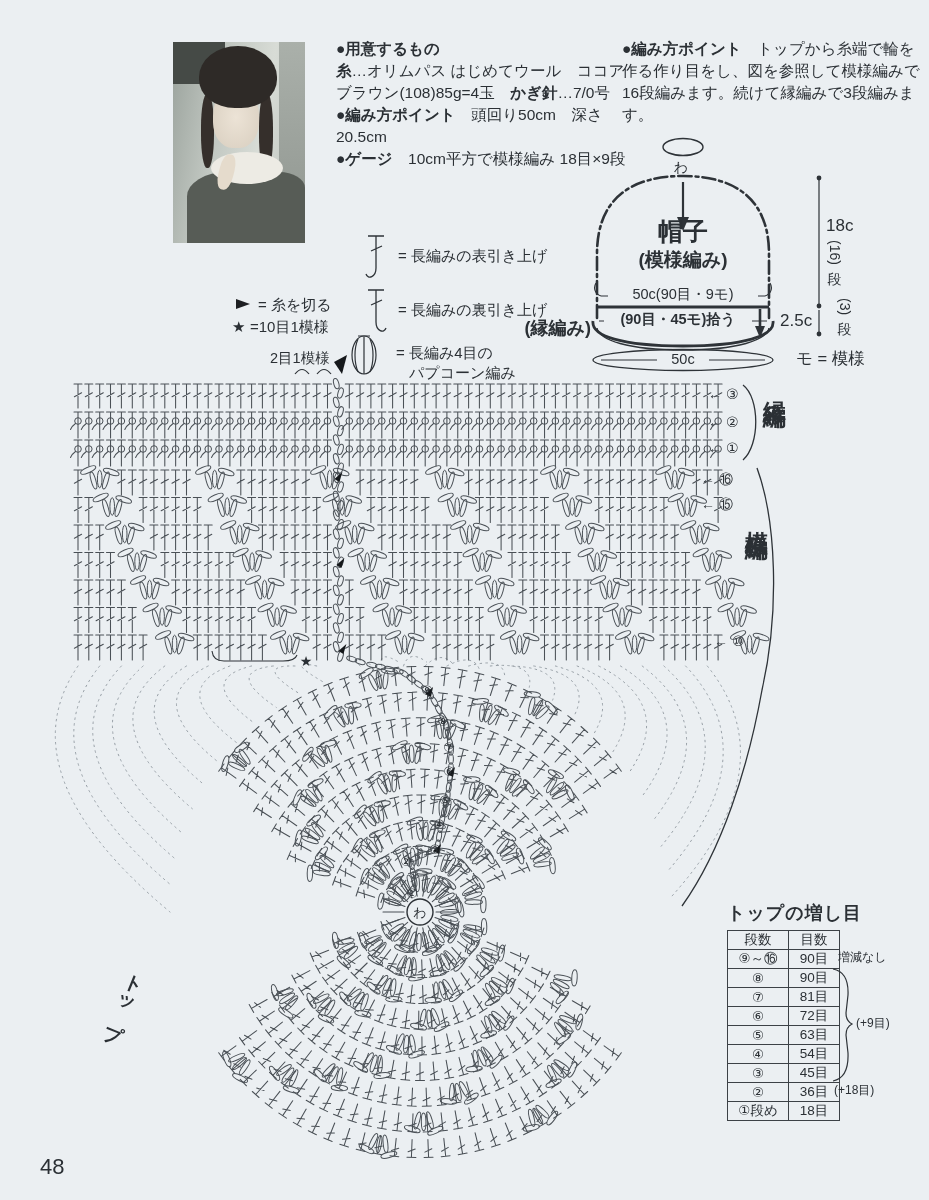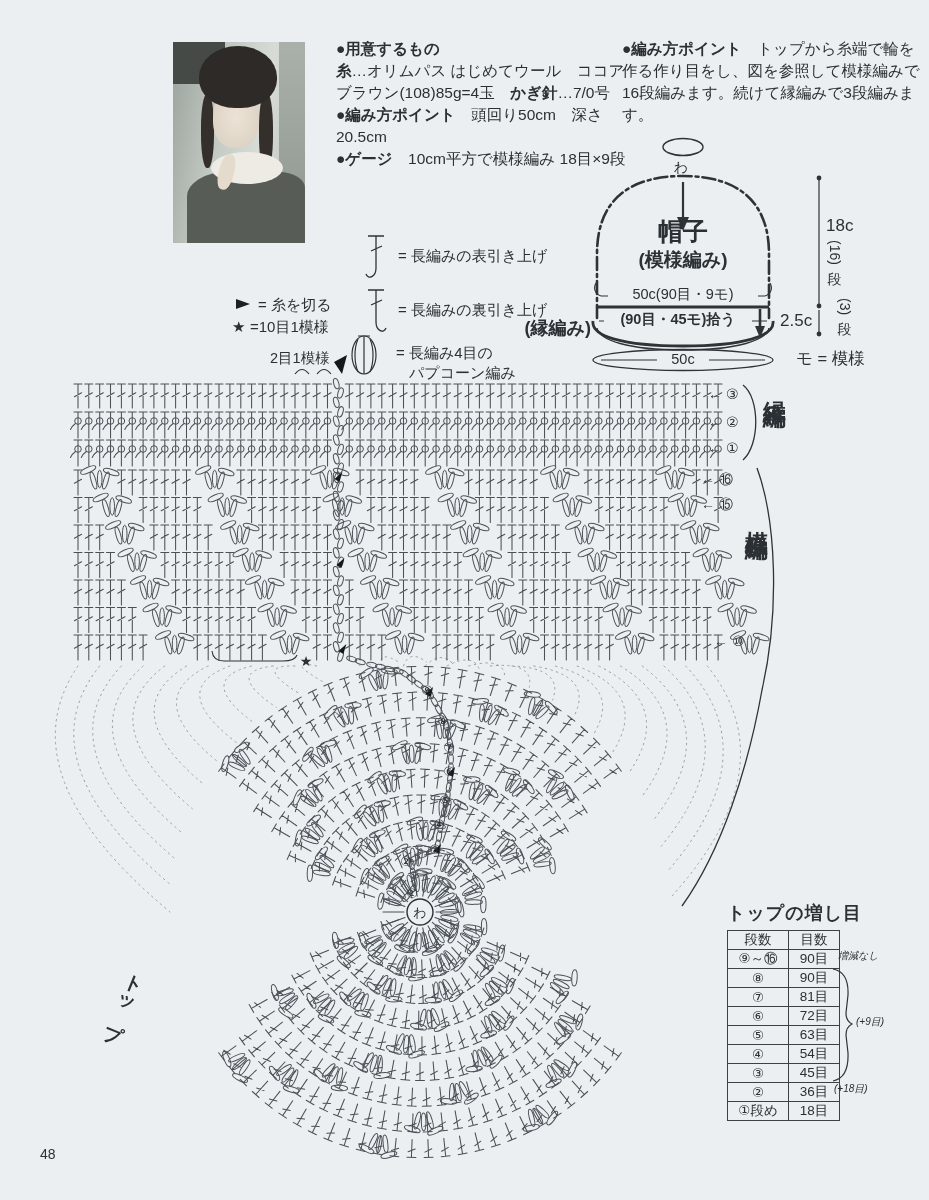--- a/index.html
+++ b/index.html
@@ -39,22 +39,22 @@
           transform:rotate(22deg);transform-origin:top left;}
   .arrow{font-size:14px;color:#2b3035;white-space:nowrap;}
   .small{font-size:14.5px;}
   .meas{font-size:17px;}
   .measv{writing-mode:vertical-rl;font-size:14px;}
   
   .ittl{font-size:18px;font-weight:bold;letter-spacing:1px;}
   table.inc{border-collapse:collapse;margin-top:5px;font-size:13.5px;border-radius:8px;}
   table.inc td{border:1.3px solid #3c4146;height:17.5px;text-align:center;padding:0 2px;}
   td.c1{width:56px;} td.c2{width:46px;}
-  .note{font-size:10px;white-space:nowrap;font-style:italic;}
-  .pgnum{font-size:14px;}
+  .note{font-size:12px;white-space:nowrap;}
+  .pgnum{font-size:22px;margin-top:8px;}
   
   #overlay{position:absolute;left:0;top:0;pointer-events:none;}
   #overlay text{font-family:"Liberation Sans","DejaVu Sans",sans-serif;fill:#2b3035;}
   .tc{text-anchor:middle;} .te{text-anchor:end;}
   .bold{font-weight:bold;}
   .s13{font-size:13px;} .s14{font-size:14px;} .s145{font-size:14.5px;} .s18{font-size:18px;}
   .s19{font-size:19px;} .s25{font-size:25px;}
   .sk{fill:none;stroke:#2e3338;}
   .ln1{fill:none;stroke:#4a5056;stroke-width:1.05;stroke-linecap:round;}
   .pl{fill:none;stroke:#4a5056;stroke-width:1;}

